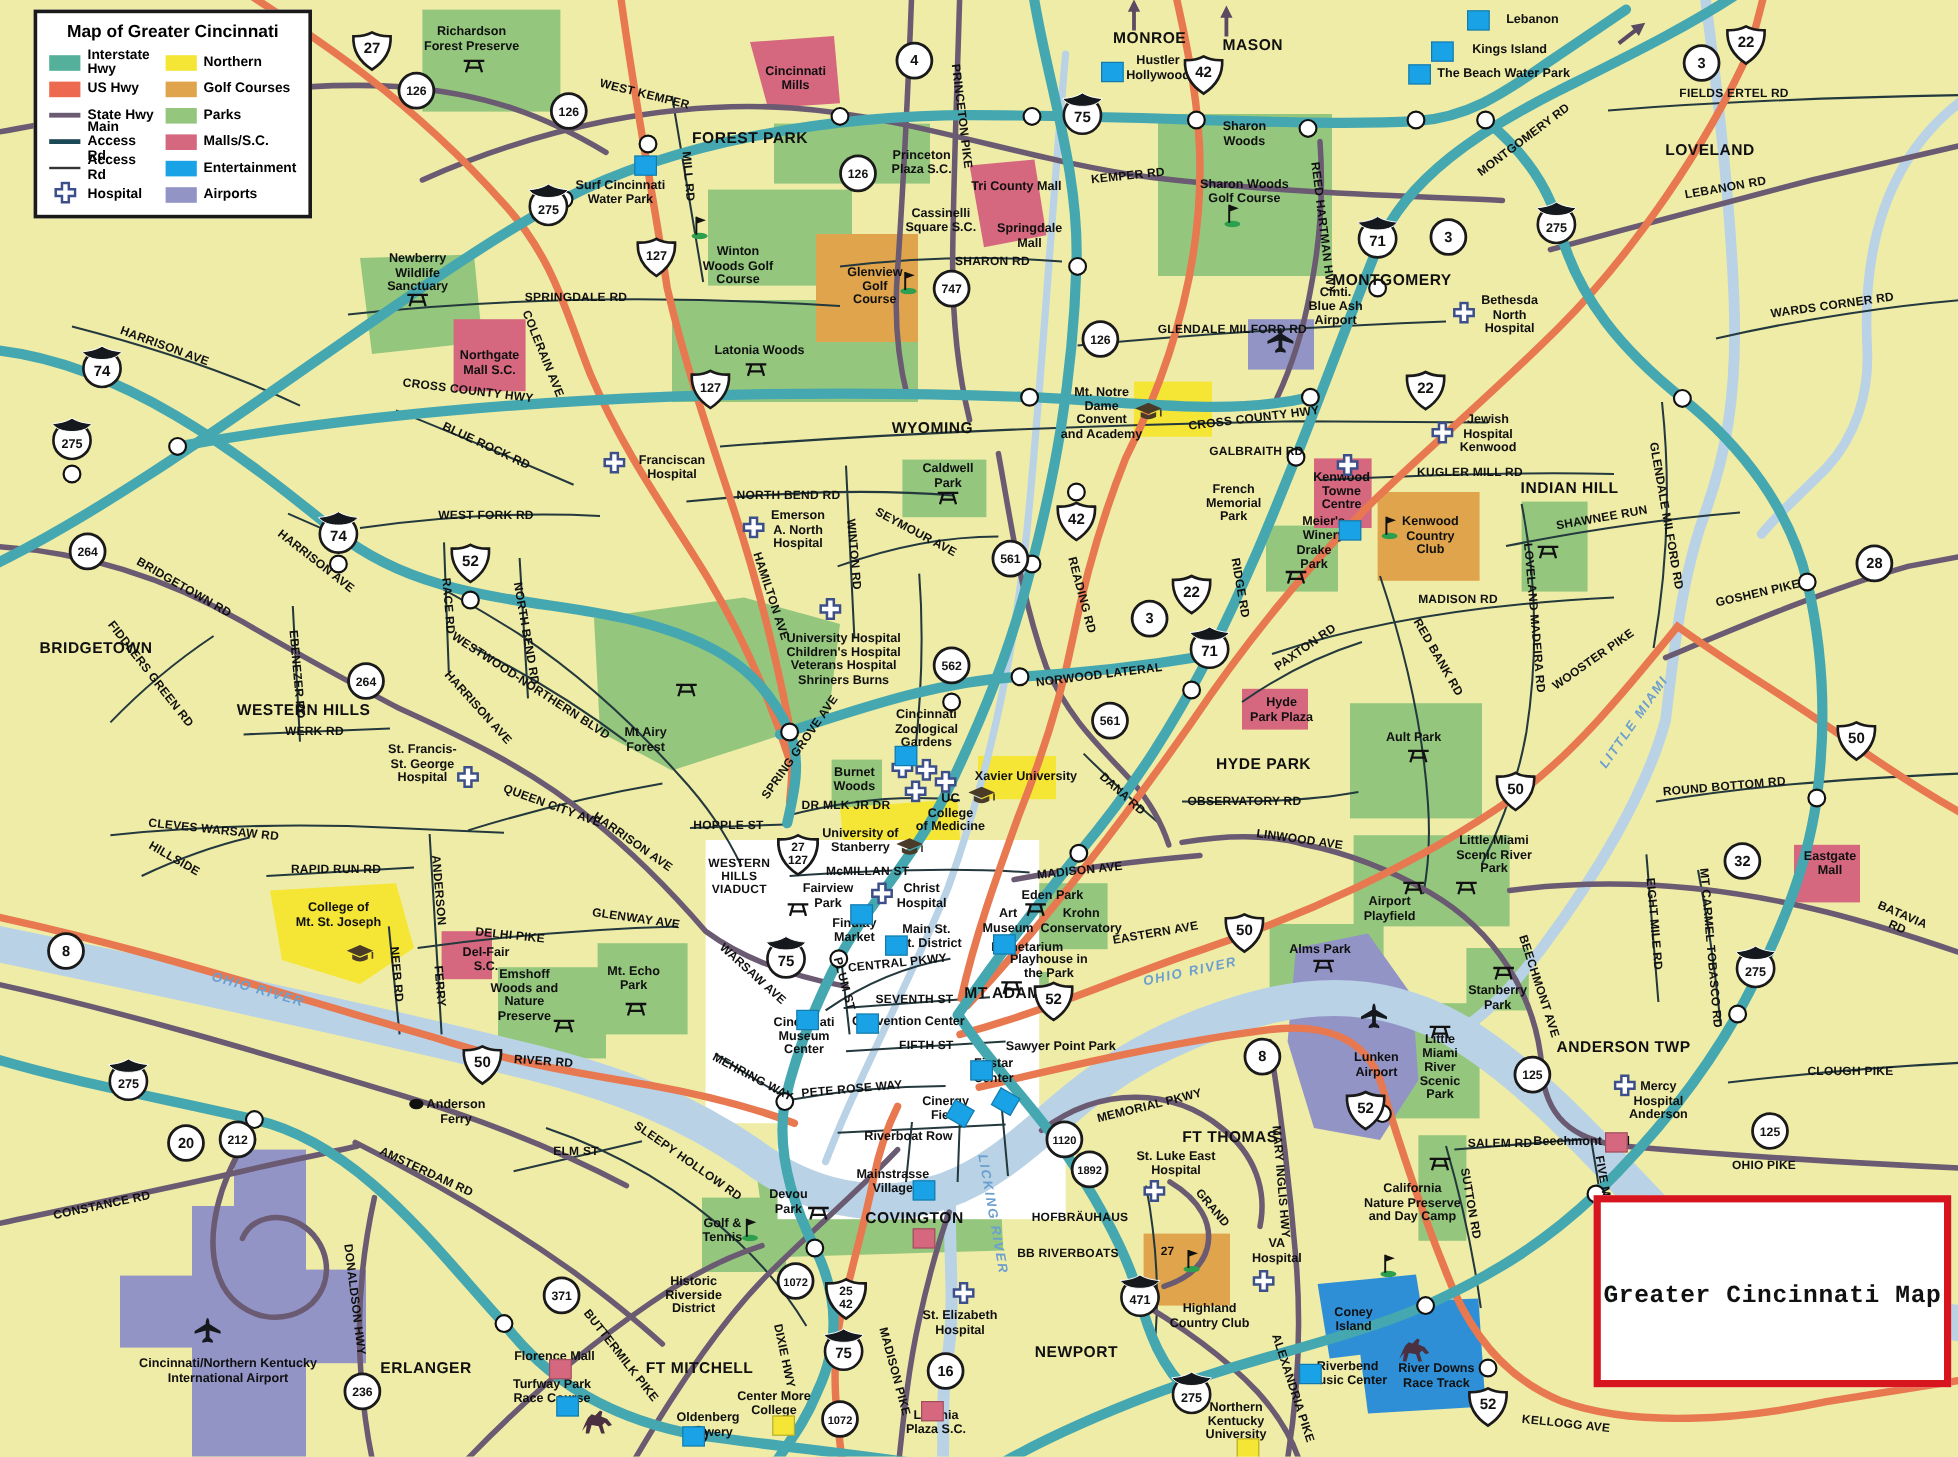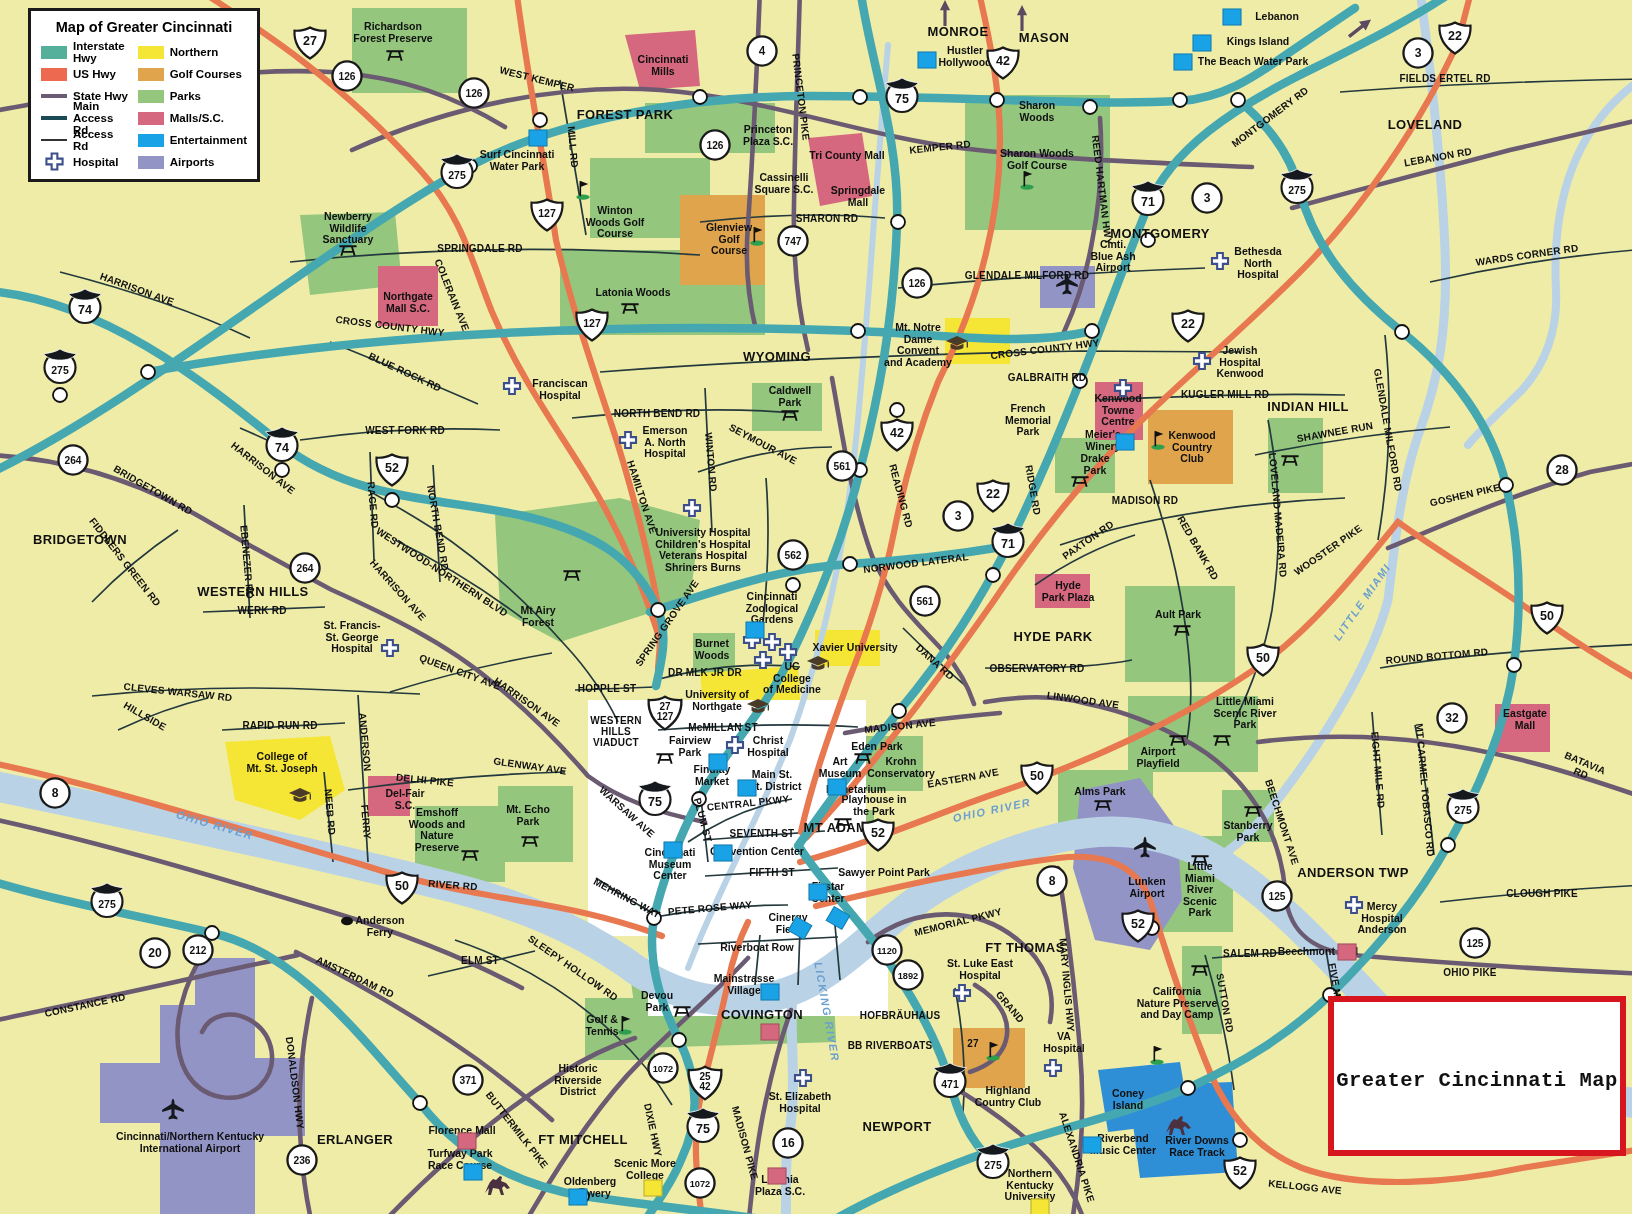--- a/index.html
+++ b/index.html
@@ -370,21 +370,21 @@
 Hospital</div>
       <div class="lbl p" style="left: 665px; top: 442px; transform: translate(-50%, -50%) rotate(0deg);">Emerson
 A. North
 Hospital</div>
       <div class="lbl r" style="left: 405px; top: 430px; transform: translate(-50%, -50%) rotate(0deg);">WEST FORK RD</div>
       <div class="lbl r" style="left: 642px; top: 497px; transform: translate(-50%, -50%) rotate(72deg);">HAMILTON AVE</div>
       <div class="lbl r" style="left: 711px; top: 462px; transform: translate(-50%, -50%) rotate(85deg);">WINTON RD</div>
       <div class="lbl r" style="left: 763px; top: 444px; transform: translate(-50%, -50%) rotate(28deg);">SEYMOUR AVE</div>
       <div class="lbl r" style="left: 901px; top: 496px; transform: translate(-50%, -50%) rotate(75deg);">READING RD</div>
       <div class="lbl r" style="left: 1033px; top: 490px; transform: translate(-50%, -50%) rotate(80deg);">RIDGE RD</div>
-      <div class="lbl r" style="left: 1145px; top: 500px; transform: translate(-50%, -50%) rotate(0deg);">MADISON RD</div>
+      <div class="lbl r" style="left: 1215px; top: 500px; transform: translate(-50%, -50%) rotate(0deg);">MADISON RD</div>
       <div class="lbl r" style="left: 1198px; top: 548px; transform: translate(-50%, -50%) rotate(60deg);">RED BANK RD</div>
       <div class="lbl r" style="left: 1088px; top: 540px; transform: translate(-50%, -50%) rotate(-35deg);">PAXTON RD</div>
       <div class="lbl r" style="left: 1278px; top: 515px; transform: translate(-50%, -50%) rotate(85deg);">LOVELAND MADEIRA RD</div>
       <div class="lbl r" style="left: 1328px; top: 550px; transform: translate(-50%, -50%) rotate(-35deg);">WOOSTER PIKE</div>
       <div class="lbl w" style="left: 1362px; top: 602px; transform: translate(-50%, -50%) rotate(-55deg);">LITTLE MIAMI</div>
       <div class="lbl r" style="left: 1465px; top: 495px; transform: translate(-50%, -50%) rotate(-13deg);">GOSHEN PIKE</div>
       <div class="lbl r" style="left: 1437px; top: 656px; transform: translate(-50%, -50%) rotate(-5deg);">ROUND BOTTOM RD</div>
       <div class="lbl p" style="left: 703px; top: 550px; transform: translate(-50%, -50%) rotate(0deg);">University Hospital
 Children's Hospital
 Veterans Hospital
@@ -422,21 +422,21 @@
       <div class="lbl r" style="left: 280px; top: 725px; transform: translate(-50%, -50%) rotate(0deg);">RAPID RUN RD</div>
       <div class="lbl r" style="left: 607px; top: 688px; transform: translate(-50%, -50%) rotate(0deg);">HOPPLE ST</div>
       <div class="lbl r" style="left: 667px; top: 623px; transform: translate(-50%, -50%) rotate(-55deg);">SPRING GROVE AVE</div>
       <div class="lbl p" style="left: 712px; top: 650px; transform: translate(-50%, -50%) rotate(0deg);">Burnet
 Woods</div>
       <div class="lbl r" style="left: 705px; top: 672px; transform: translate(-50%, -50%) rotate(0deg);">DR MLK JR DR</div>
       <div class="lbl p" style="left: 792px; top: 678px; transform: translate(-50%, -50%) rotate(0deg);">UC
 College
 of Medicine</div>
       <div class="lbl p" style="left: 717px; top: 701px; transform: translate(-50%, -50%) rotate(0deg);">University of
-Northgate</div>
+Stanberry</div>
       <div class="lbl r" style="left: 723px; top: 727px; transform: translate(-50%, -50%) rotate(0deg);">McMILLAN ST</div>
       <div class="lbl r" style="left: 616px; top: 731px; transform: translate(-50%, -50%) rotate(0deg);">WESTERN
 HILLS
 VIADUCT</div>
       <div class="lbl p" style="left: 690px; top: 747px; transform: translate(-50%, -50%) rotate(0deg);">Fairview
 Park</div>
       <div class="lbl p" style="left: 768px; top: 747px; transform: translate(-50%, -50%) rotate(0deg);">Christ
 Hospital</div>
       <div class="lbl p" style="left: 877px; top: 747px; transform: translate(-50%, -50%) rotate(0deg);">Eden Park</div>
       <div class="lbl p" style="left: 840px; top: 768px; transform: translate(-50%, -50%) rotate(0deg);">Art
@@ -559,21 +559,21 @@
 Hospital
 Anderson</div>
       <div class="lbl r" style="left: 1542px; top: 893px; transform: translate(-50%, -50%) rotate(0deg);">CLOUGH PIKE</div>
       <div class="lbl r" style="left: 1250px; top: 953px; transform: translate(-50%, -50%) rotate(0deg);">SALEM RD</div>
       <div class="lbl p" style="left: 1318px; top: 952px; transform: translate(-50%, -50%) rotate(0deg);">Beechmont Mall</div>
       <div class="lbl r" style="left: 1470px; top: 972px; transform: translate(-50%, -50%) rotate(0deg);">OHIO PIKE</div>
       <div class="lbl c" style="left: 583px; top: 1140px; transform: translate(-50%, -50%) rotate(0deg);">FT MITCHELL</div>
       <div class="lbl r" style="left: 653px; top: 1130px; transform: translate(-50%, -50%) rotate(78deg);">DIXIE HWY</div>
       <div class="lbl r" style="left: 517px; top: 1130px; transform: translate(-50%, -50%) rotate(52deg);">BUTTERMILK PIKE</div>
       <div class="lbl r" style="left: 745px; top: 1143px; transform: translate(-50%, -50%) rotate(75deg);">MADISON PIKE</div>
-      <div class="lbl p" style="left: 645px; top: 1170px; transform: translate(-50%, -50%) rotate(0deg);">Scenic More
+      <div class="lbl p" style="left: 645px; top: 1170px; transform: translate(-50%, -50%) rotate(0deg);">Center More
 College</div>
       <div class="lbl p" style="left: 590px; top: 1188px; transform: translate(-50%, -50%) rotate(0deg);">Oldenberg
 Brewery</div>
       <div class="lbl p" style="left: 780px; top: 1186px; transform: translate(-50%, -50%) rotate(0deg);">Latonia
 Plaza S.C.</div>
       <div class="lbl p" style="left: 800px; top: 1103px; transform: translate(-50%, -50%) rotate(0deg);">St. Elizabeth
 Hospital</div>
       <div class="lbl c" style="left: 355px; top: 1140px; transform: translate(-50%, -50%) rotate(0deg);">ERLANGER</div>
       <div class="lbl r" style="left: 295px; top: 1083px; transform: translate(-50%, -50%) rotate(83deg);">DONALDSON HWY</div>
       <div class="lbl r" style="left: 85px; top: 1005px; transform: translate(-50%, -50%) rotate(-12deg);">CONSTANCE RD</div>

